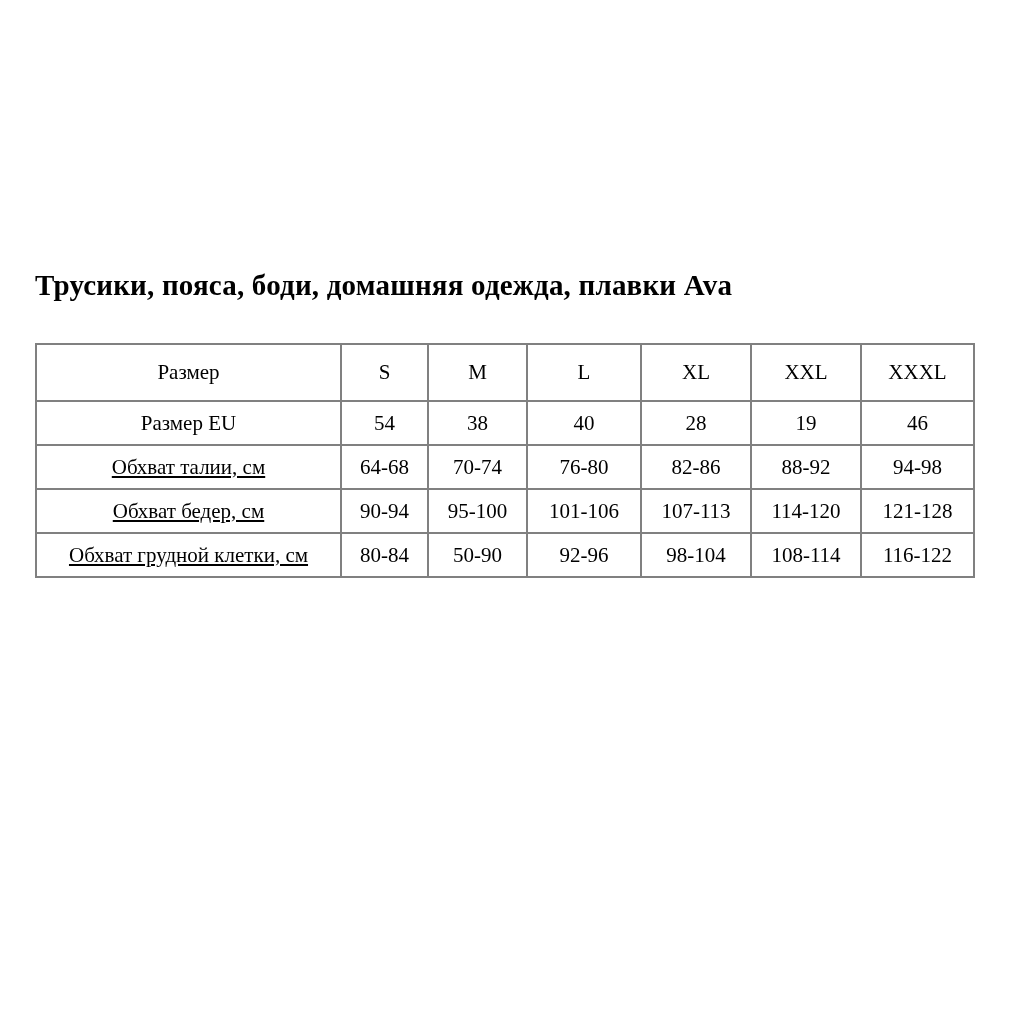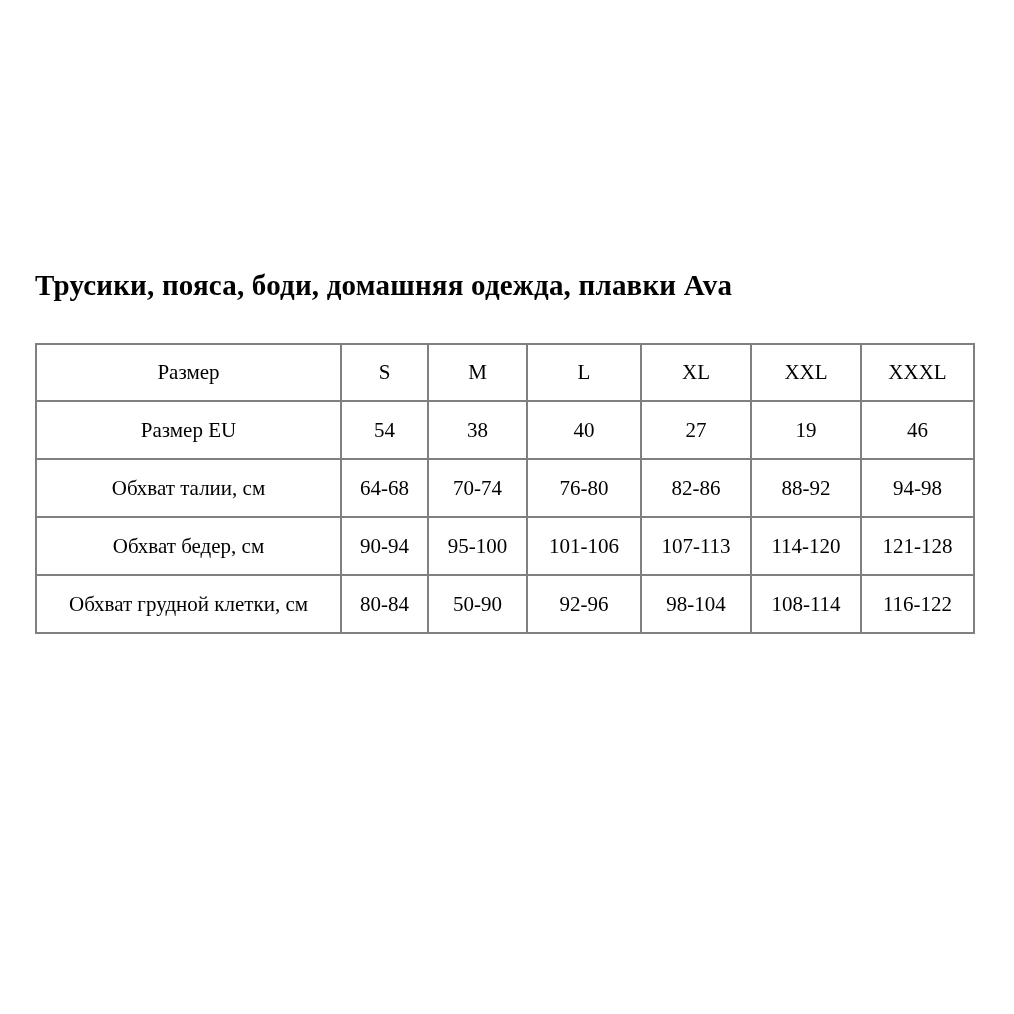--- a/index.html
+++ b/index.html
@@ -40,25 +40,26 @@
   }
   table.size-table td, table.size-table th {
     border: 2px solid #808080;
     font-weight: normal;
     text-align: center;
     vertical-align: middle;
     padding: 0 4px;
     overflow: hidden;
     margin-top: 36px;
   }
-  table.size-table tr { height: 58px; }
+  table.size-table tr { height: 44px; }
   table.size-table tr.header-row { height: 57px; }
   td.label-left {
     text-align: left;
     padding-left: 14px;
+    text-decoration: underline;
   }
   col.c-label { width: 305px; }
   col.c-s    { width: 87px; }
   col.c-m    { width: 99px; }
   col.c-l    { width: 114px; }
   col.c-xl   { width: 110px; }
   col.c-xxl  { width: 110px; }
   col.c-xxxl { width: 113px; }
 </style>
 </head>
@@ -87,21 +88,21 @@
         <td>XL</td>
         <td>XXL</td>
         <td>XXXL</td>
       </tr>
 
       <tr>
         <td>Размер EU</td>
         <td>54</td>
         <td>38</td>
         <td>40</td>
-        <td>27</td>
+        <td>28</td>
         <td>19</td>
         <td>46</td>
       </tr>
 
       <tr>
         <td class="label-left">Обхват талии, см</td>
         <td>64-68</td>
         <td>70-74</td>
         <td>76-80</td>
         <td>82-86</td>

